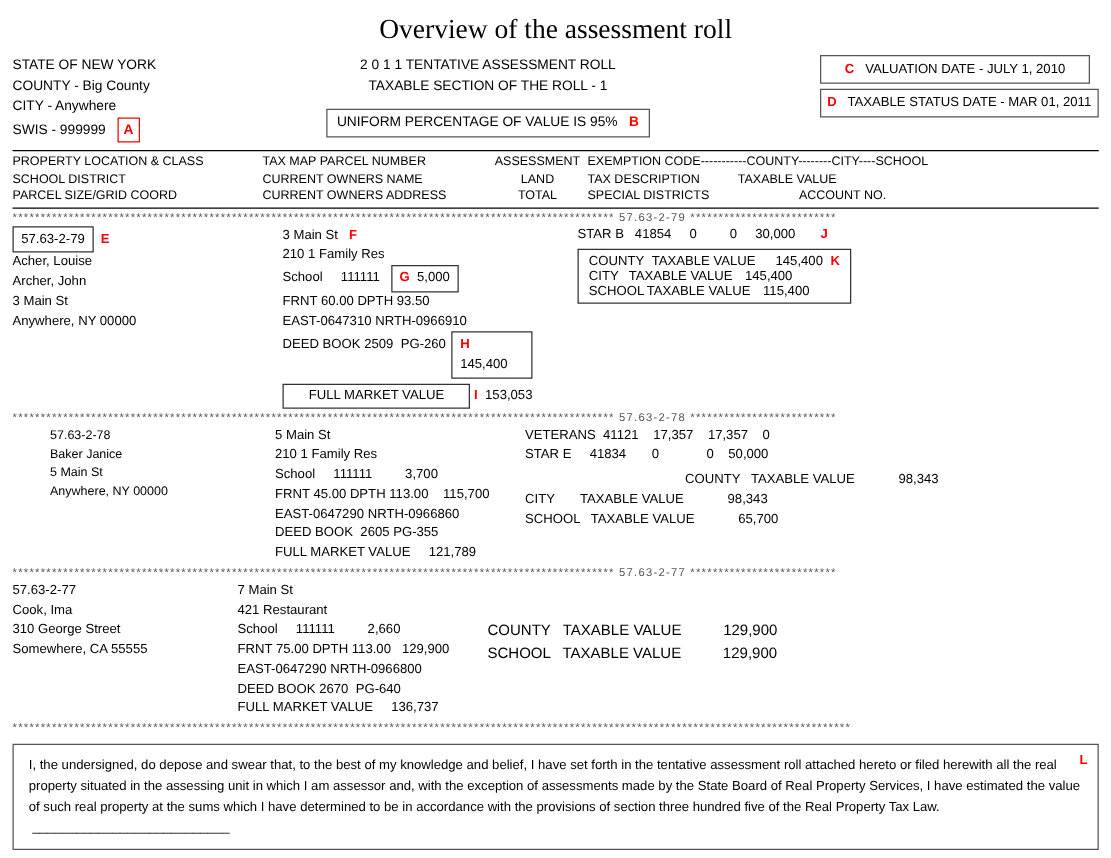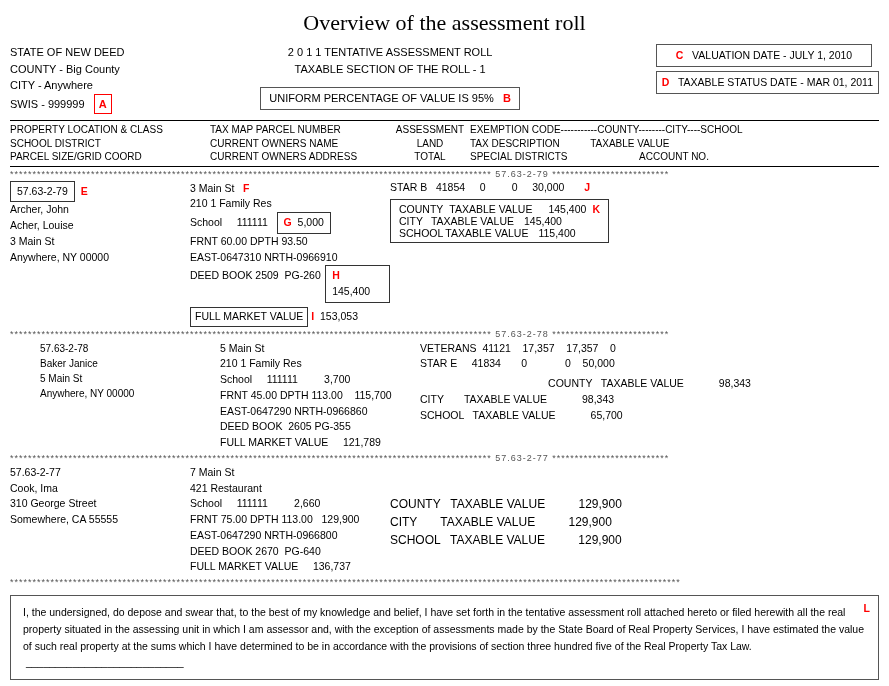--- a/index.html
+++ b/index.html
@@ -81,21 +81,21 @@
       overflow: hidden;
     }
   </style>
 </head>
 <body>
 
 <h1>Overview of the assessment roll</h1>
 
 <div class="header-section">
   <div class="header-left">
-    <div>STATE OF NEW DEED</div>
+    <div>STATE OF NEW YORK</div>
     <div>COUNTY - Big County</div>
     <div>CITY   - Anywhere</div>
     <div>
       <span>SWIS  - 999999</span>
       &nbsp;
       <span class="swis-box">
         <span class="label-red">A</span>
       </span>
     </div>
   </div>
@@ -142,45 +142,45 @@
     EXEMPTION CODE-----------COUNTY--------CITY----SCHOOL<br>
     TAX DESCRIPTION &nbsp;&nbsp;&nbsp;&nbsp;&nbsp;&nbsp;&nbsp;&nbsp;&nbsp; TAXABLE VALUE<br>
     SPECIAL DISTRICTS &nbsp;&nbsp;&nbsp;&nbsp;&nbsp;&nbsp;&nbsp;&nbsp;&nbsp;&nbsp;&nbsp;&nbsp;&nbsp;&nbsp;&nbsp;&nbsp;&nbsp;&nbsp;&nbsp;&nbsp;&nbsp;&nbsp;&nbsp;&nbsp; ACCOUNT NO.
   </div>
 </div>
 
 <div class="divider-dots" style="font-size:9px; color:#555; overflow:hidden; white-space:nowrap;">
   *********************************************************************************************************** 57.63-2-79 **************************
 </div>
 
-<div style="display:flex; margin:2px 0;">
+<div style="display:flex; margin:2px 0;gap:36px;">
 
   <div style="width:180px; font-size:10.5px; line-height:1.5;">
     <div>
       <span class="box-outline">57.63-2-79</span>
       &nbsp;<span class="label-red">E</span>
     </div>
+    <div>Acher, Louise</div>
     <div>Archer, John</div>
-    <div>Acher, Louise</div>
     <div>3 Main St</div>
     <div>Anywhere, NY 00000</div>
   </div>
 
   <div style="width:200px; font-size:10.5px; line-height:1.5;">
     <div>3 Main St &nbsp; <span class="label-red">F</span></div>
     <div>210 1 Family Res</div>
     <div>School &nbsp;&nbsp;&nbsp; 111111 &nbsp; <span class="box-outline"><span class="label-red">G</span>&nbsp; 5,000</span></div>
     <div>FRNT  60.00 DPTH  93.50</div>
     <div style="display:flex; align-items:center;">EAST-0647310 NRTH-0966910 &nbsp;</div>
     <div style="display:flex; align-items:center;">
       DEED BOOK 2509&nbsp; PG-260 &nbsp;
       <span class="box-outline" style="background:#fff;"><span class="label-red">H</span>&nbsp; 145,400</span>
     </div>
     <div style="margin-top:4px; display:flex; align-items:center;">
-      <span style="border:1px solid #333; padding:1px 4px;">FULL MARKET VALUE</span>
+      <span style="border:1px solid #333; padding:1px 20px;">FULL MARKET VALUE</span>
       &nbsp;
       <span class="label-red">I</span>
       &nbsp; 153,053
     </div>
   </div>
 
   <div style="flex:1; font-size:10.5px;">
     
     <div style="margin-bottom:4px; display:flex; gap:20px; align-items:center;">
       <span>STAR B &nbsp; 41854 &nbsp;&nbsp;&nbsp; 0 &nbsp;&nbsp;&nbsp;&nbsp;&nbsp;&nbsp;&nbsp; 0 &nbsp;&nbsp;&nbsp; 30,000</span>
@@ -247,21 +247,20 @@
     <div>421 Restaurant</div>
     <div>School &nbsp;&nbsp;&nbsp; 111111 &nbsp;&nbsp;&nbsp;&nbsp;&nbsp;&nbsp;&nbsp; 2,660</div>
     <div>FRNT  75.00 DPTH 113.00 &nbsp; 129,900</div>
     <div>EAST-0647290 NRTH-0966800</div>
     <div>DEED BOOK 2670 &nbsp;PG-640</div>
     <div>FULL MARKET VALUE &nbsp;&nbsp;&nbsp; 136,737</div>
   </div>
   <div style="flex:1; font-size:12px; line-height:1.5;">
     <div style="height:30px;"></div>
     <div><span>COUNTY &nbsp; TAXABLE VALUE &nbsp;&nbsp;&nbsp;&nbsp;&nbsp;&nbsp;&nbsp;&nbsp; 129,900</span></div>
-    <div><span>CITY &nbsp;&nbsp;&nbsp;&nbsp;&nbsp; TAXABLE VALUE &nbsp;&nbsp;&nbsp;&nbsp;&nbsp;&nbsp;&nbsp;&nbsp; 129,900</span></div>
     <div><span>SCHOOL &nbsp; TAXABLE VALUE &nbsp;&nbsp;&nbsp;&nbsp;&nbsp;&nbsp;&nbsp;&nbsp; 129,900</span></div>
   </div>
 </div>
 
 <div class="divider-dots" style="font-size:9px; color:#555; overflow:hidden; white-space:nowrap; margin-bottom:8px;">
   *****************************************************************************************************************************************************
 </div>
 
 <div style="border:1.5px solid #555; padding:8px 12px; font-size:10.5px; line-height:1.6; position:relative;">
   <span class="label-red" style="position:absolute; top:4px; right:8px;">L</span>

